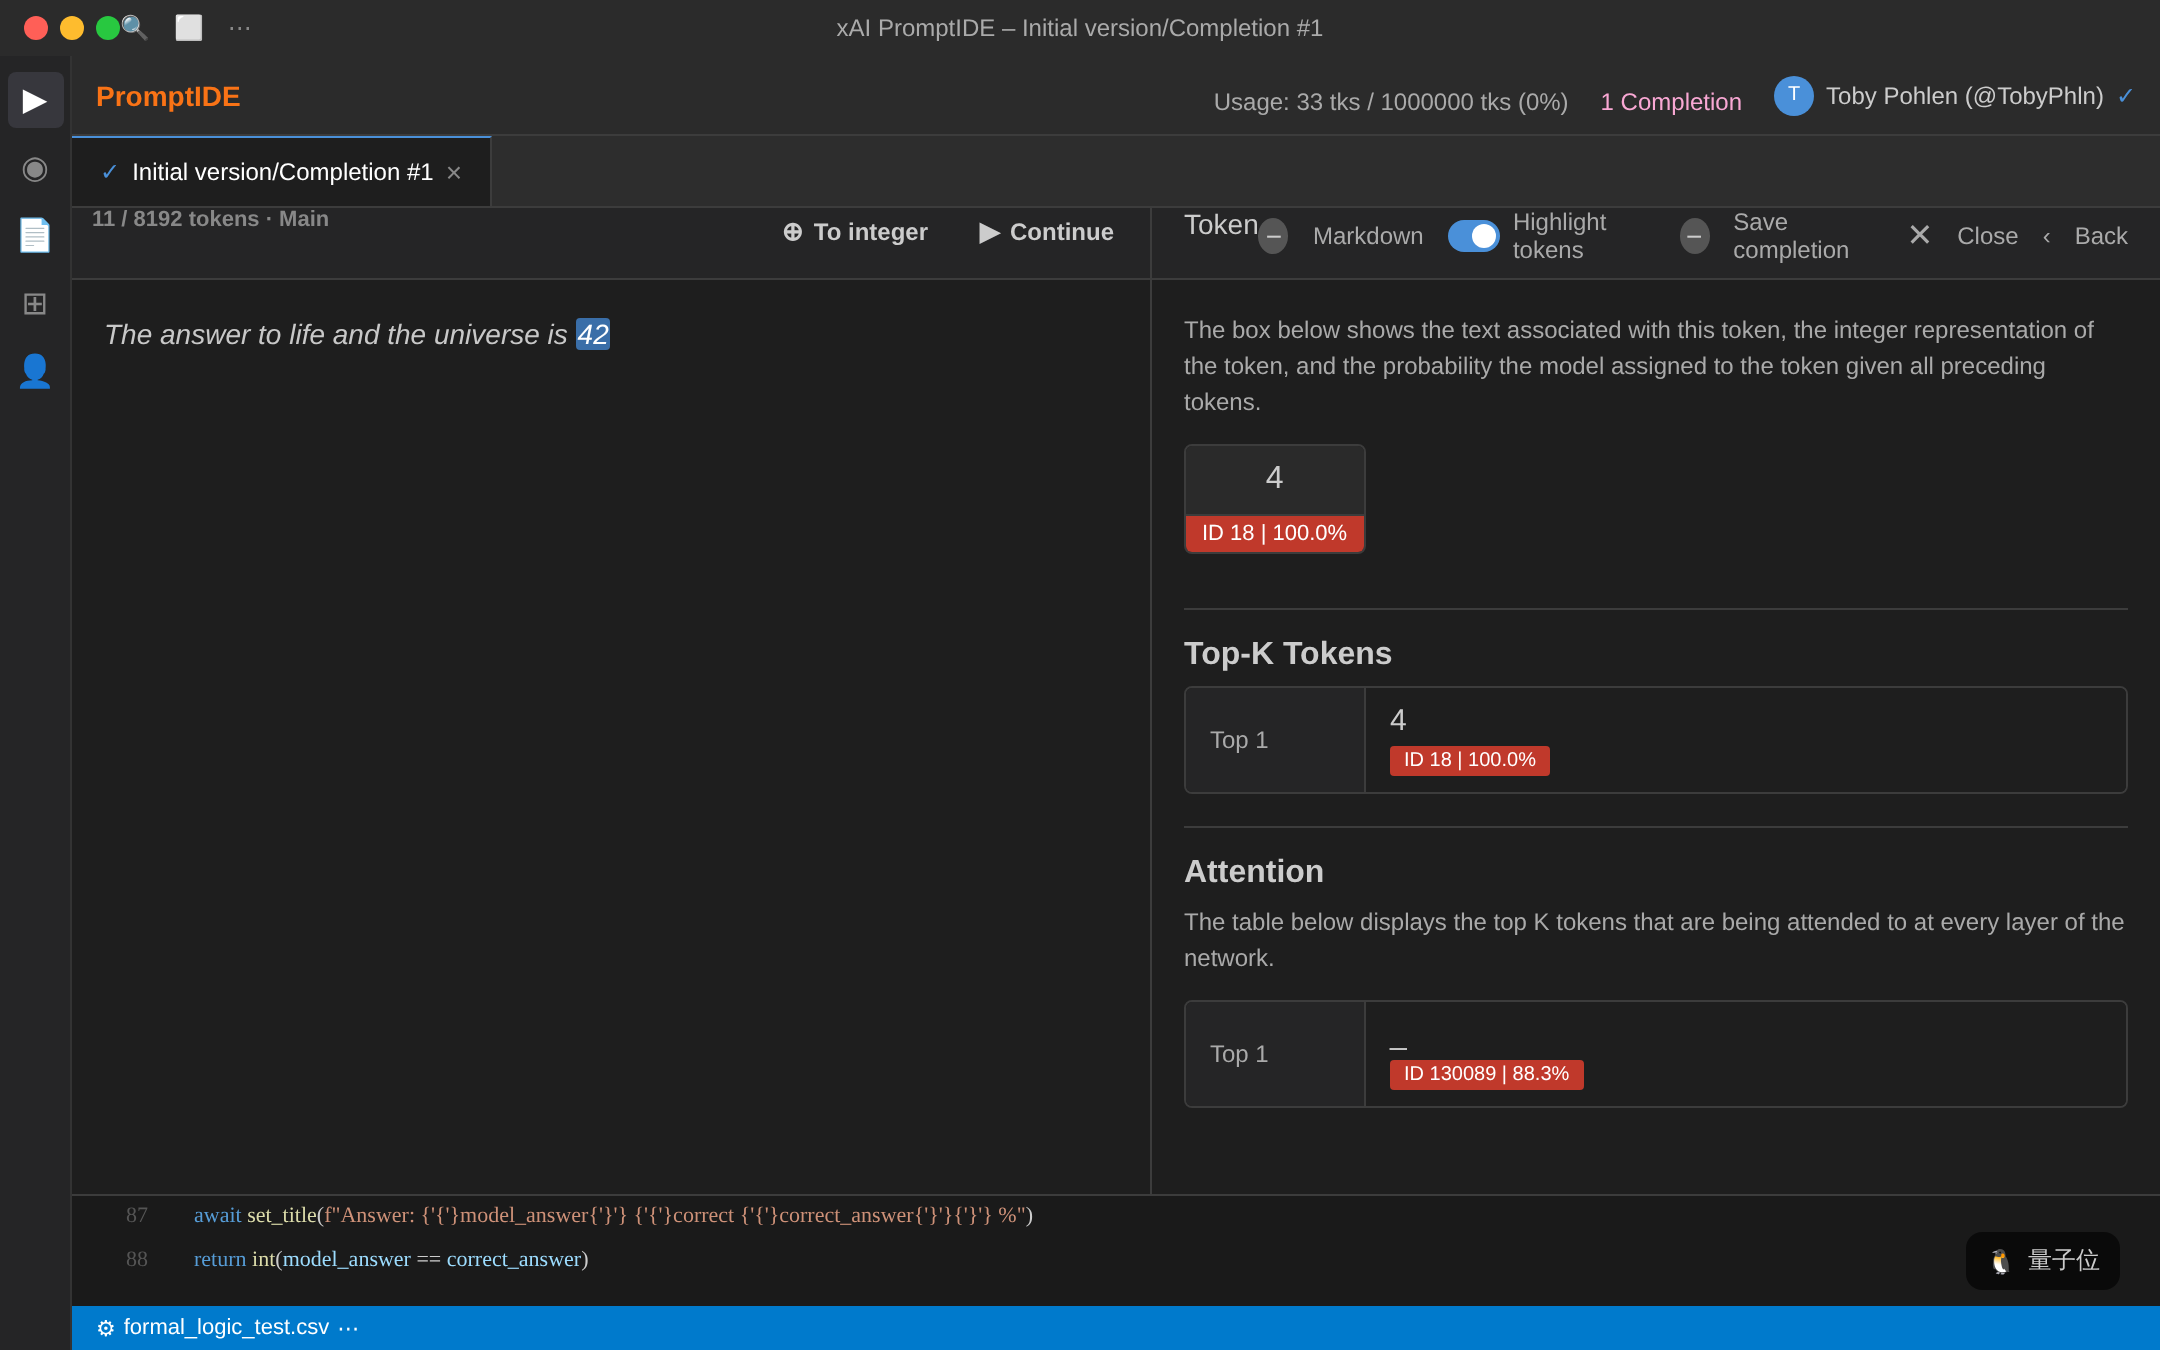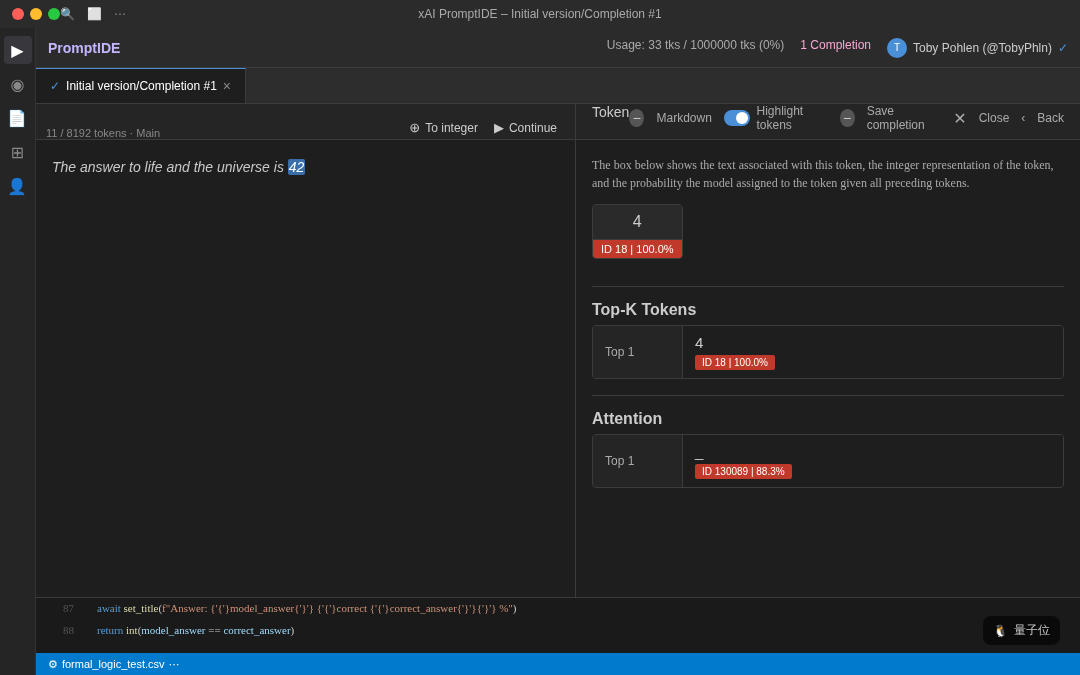--- a/index.html
+++ b/index.html
@@ -51,23 +51,23 @@
     
     .topbar {
       height: 40px;
       background: #2b2b2b;
       display: flex;
       align-items: center;
       padding: 0 12px;
       border-bottom: 1px solid #3c3c3c;
       gap: 12px;
     }
-    .topbar-logo { color: #c4b5fd; font-weight: bold; font-size: 14px; }
+    .topbar-logo { color: #f97316; font-weight: bold; font-size: 14px; }
     .topbar-spacer { flex: 1; }
-    .topbar-info { display: flex; align-items: flex-start; gap: 16px; font-size: 12px; color: #aaa; }
+    .topbar-info { display: flex; align-items: flex-end; gap: 16px; font-size: 12px; color: #aaa; }
     .topbar-completions { color: #f9a8d4; }
     .topbar-user { display: flex; align-items: center; gap: 6px; color: #ccc; }
     .topbar-user-avatar { width: 20px; height: 20px; border-radius: 50%; background: #4a90d9; display: flex; align-items: center; justify-content: center; font-size: 10px; color: white; }
 
     
     .tabsbar {
       height: 36px;
       background: #2d2d2d;
       display: flex;
       align-items: stretch;
@@ -91,24 +91,26 @@
     .editor-panel {
       width: 540px;
       background: #1e1e1e;
       display: flex;
       flex-direction: column;
       border-right: 1px solid #3c3c3c;
     }
     .editor-toolbar {
       height: 36px;
       display: flex;
-      align-items: flex-end;
+      align-items: flex-start;
       padding: 0 10px;
+      gap: 10px;
       border-bottom: 1px solid #3c3c3c;
       background: #252526;
+      font-weight: bold;
     }
     .editor-info { font-size: 11px; color: #888; flex: 1; }
     .toolbar-btn {
       display: flex; align-items: center; gap: 5px;
       font-size: 12px; color: #ccc; cursor: pointer;
       padding: 4px 8px; border-radius: 3px;
     }
     .toolbar-btn .btn-icon { font-size: 13px; }
     .editor-content {
       flex: 1;
@@ -154,21 +156,21 @@
     .toggle-switch .knob {
       width: 12px; height: 12px; background: white; border-radius: 50%;
       position: absolute; top: 2px; right: 2px;
     }
     .minus-btn { width: 18px; height: 18px; border-radius: 50%; background: #555; display: flex; align-items: center; justify-content: center; font-size: 14px; color: #ccc; cursor: pointer; }
     .action-btn { display: flex; align-items: center; gap: 4px; cursor: pointer; color: #aaa; }
     .close-btn { font-size: 16px; cursor: pointer; color: #aaa; }
 
     
     .right-content { flex: 1; overflow-y: auto; padding: 16px; }
-    .right-content p { font-size: 12px; color: #aaa; line-height: 1.5; margin-bottom: 12px; font-family: Liberation Serif, serif; }
+    .right-content p { font-size: 12px; color: #aaa; line-height: 1.5; margin-bottom: 12px; }
 
     
     .token-box {
       border: 1px solid #3c3c3c;
       border-radius: 4px;
       overflow: hidden;
       margin-bottom: 16px;
       display: inline-block;
       min-width: 80px;
     }
@@ -378,20 +380,21 @@
               <div class="topk-value">
                 <span class="topk-val-text">4</span>
                 <span class="topk-badge">ID 18 | 100.0%</span>
               </div>
             </div>
           </div>
 
           <hr class="section-divider">
 
           <div class="section-title">Attention</div>
+          <p>The table below displays the top K tokens that are being attended to at every layer of the network.</p>
 
           <div class="topk-table">
             <div class="topk-row">
               <div class="topk-label">Top 1</div>
               <div class="topk-value">
                 <span class="topk-val-text">_</span>
                 <span class="topk-badge">ID 130089 | 88.3%</span>
               </div>
             </div>
 

